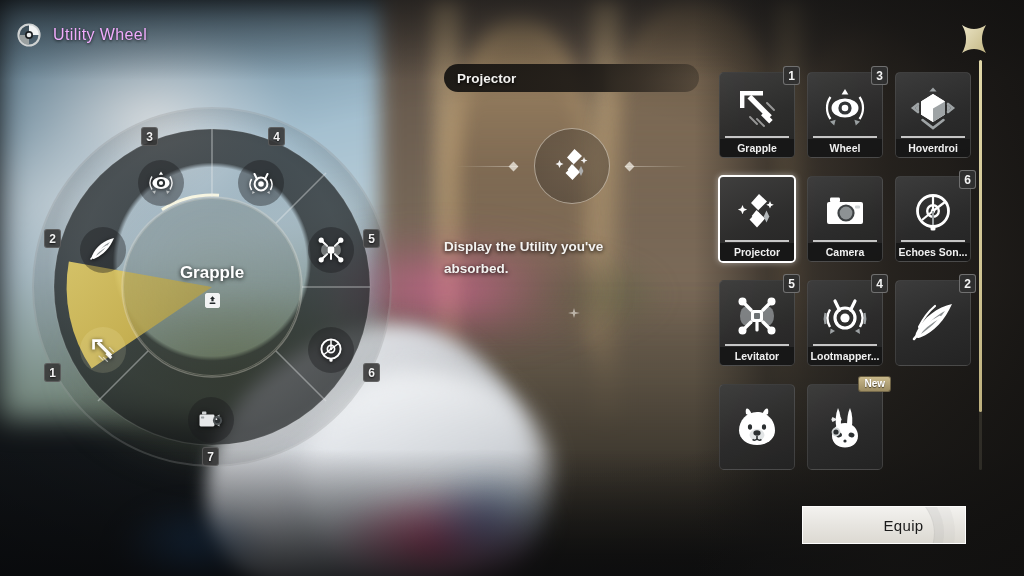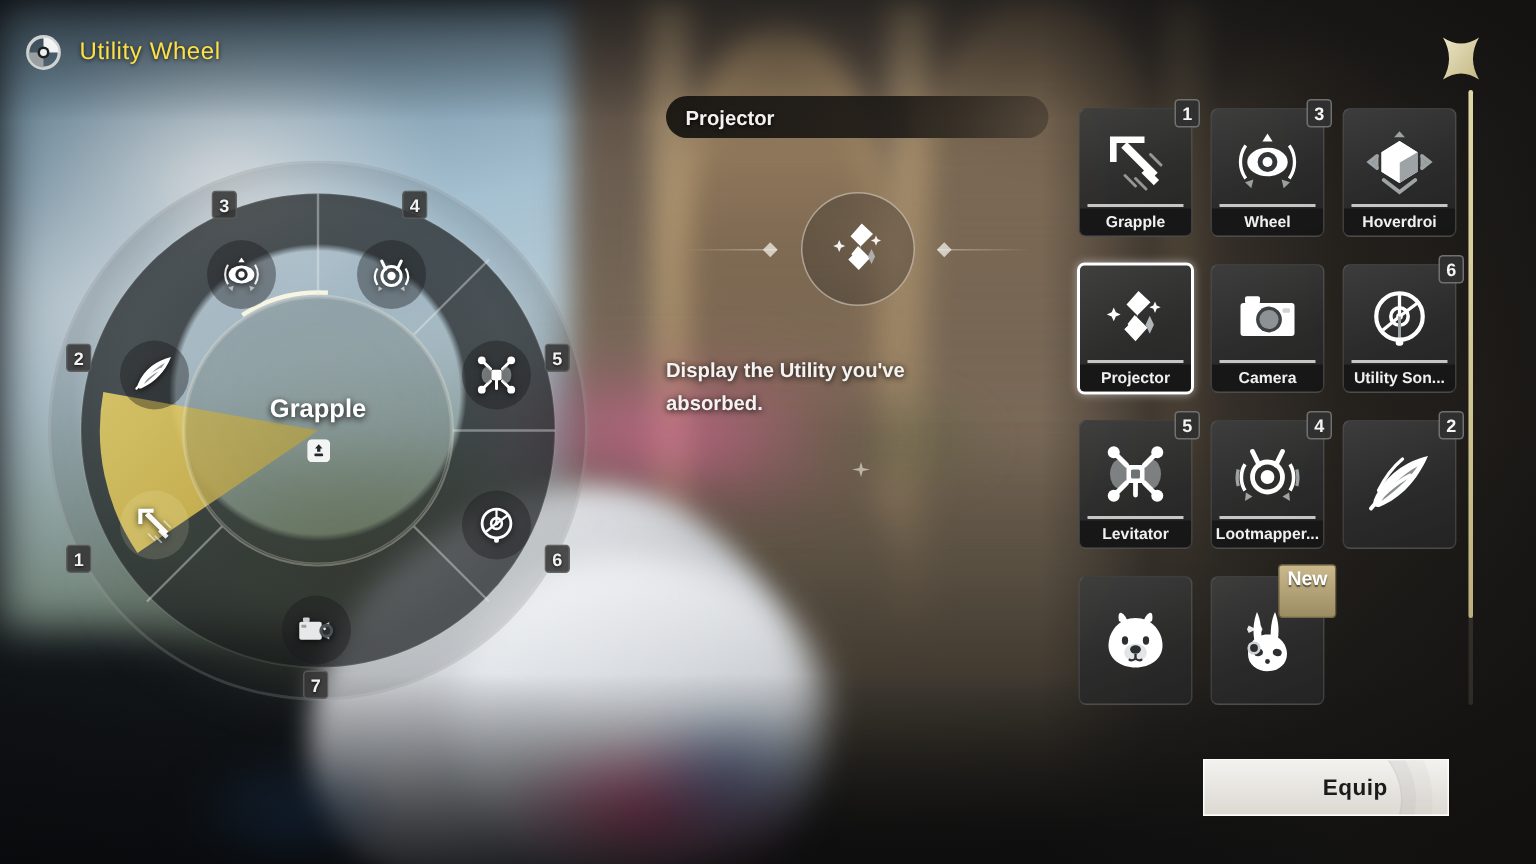--- a/index.html
+++ b/index.html
@@ -118,21 +118,21 @@
   
   .panel-scrim {
     position: absolute; right: 0; top: 0; width: 330px; height: 576px;
     background: linear-gradient(90deg, rgba(16,16,16,0) 0%, rgba(18,18,18,0.55) 22%, rgba(20,19,18,0.82) 60%, rgba(18,17,16,0.9) 100%);
   }
 
   
   .topbar { position: absolute; left: 16px; top: 22px; display: flex; align-items: center; gap: 11px; }
   .wheel-glyph { width: 26px; height: 26px; display: block; }
   .topbar-title {
-    font-size: 16px; color: #fde047; letter-spacing: 0.4px;
+    font-size: 16px; color: #f0abfc; letter-spacing: 0.4px;
     text-shadow: 0 1px 3px rgba(0,0,0,0.8);
   }
 
   
   .close-btn {
     position: absolute; right: 31px; top: 20px; width: 38px; height: 38px;
     cursor: pointer;
   }
 
   
@@ -280,25 +280,25 @@
     min-width: 17px; height: 19px; padding: 0 3px;
     background: rgba(48,48,48,0.95);
     border: 1px solid rgba(165,165,165,0.55);
     border-radius: 3px;
     color: #f4f4f4; font-size: 12px; font-weight: bold;
     display: flex; align-items: center; justify-content: center;
     z-index: 3;
   }
   .tile-new {
     position: absolute; right: -2px; top: -2px;
-    padding: 1px 5px 18px;
+    padding: 1px 5px 2px;
     background: linear-gradient(180deg, #c9b98c 0%, #9c8c62 100%);
     border: 1px solid rgba(60,52,34,0.6);
     border-radius: 3px;
-    color: #ffffff; font-size: 13px; font-weight: bold;
+    color: #ffffff; font-size: 10px; font-weight: bold;
     text-shadow: 0 1px 1px rgba(0,0,0,0.55);
     z-index: 3;
   }
 
   
   .scroll-track {
     position: absolute; left: 979px; top: 60px; width: 3px; height: 410px;
     background: rgba(120,115,95,0.25);
     border-radius: 2px;
     cursor: pointer;
@@ -320,21 +320,21 @@
     overflow: hidden;
   }
   .equip-btn::before {
     content: ""; position: absolute; left: -20px; top: -30px; width: 150px; height: 110px;
     border-radius: 50%;
     border: 1px solid rgba(150,150,150,0.25);
     box-shadow: 0 0 0 9px rgba(165,165,165,0.12), 0 0 0 20px rgba(170,170,170,0.09);
   }
   .equip-label {
     position: relative; z-index: 2;
-    font-size: 15px; color: #1b1b1b; font-weight: bold; letter-spacing: 0.3px; margin-left: 39px;
+    font-size: 15px; color: #1b1b1b; font-weight: normal; letter-spacing: 0.3px; margin-left: 39px;
   }
 </style>
 </head>
 <body>
 
 <div id="app">
 
   <div class="bg-root">
     <div class="bg-sky"></div>
     <div class="bg-right"></div>
@@ -674,21 +674,21 @@
             <circle cx="24" cy="23" r="5.8" fill="none" stroke="#ffffff" stroke-width="2.4"></circle>
             <circle cx="24" cy="23" r="2.2" fill="#ffffff"></circle>
             <path d="M24 23 L36 14" stroke="#ffffff" stroke-width="2.2"></path>
             <path d="M24 23 L13 32" stroke="#ffffff" stroke-width="2.2"></path>
             <path d="M24 23 L24 7.8" stroke="#ffffff" stroke-width="2.2"></path>
             <path d="M24 23 L24 38.5" stroke="#9ea3a5" stroke-width="2"></path>
             <rect x="21.5" y="37" width="5" height="5.5" rx="1.6" fill="#ffffff"></rect>
           </svg>
         </div>
         <div class="tile-sep"></div>
-        <div class="tile-label">Utility Son...</div>
+        <div class="tile-label">Echoes Son...</div>
       </div>
       <div class="tile-badge">6</div>
     </div>
 
     <div class="cell">
       <div class="tile">
         <div class="tile-icon">
           <svg viewBox="0 0 48 48">
             <ellipse cx="13" cy="24" rx="6" ry="9.5" fill="#9ea3a5" opacity="0.7"></ellipse>
             <ellipse cx="35" cy="24" rx="6" ry="9.5" fill="#9ea3a5" opacity="0.7"></ellipse>

